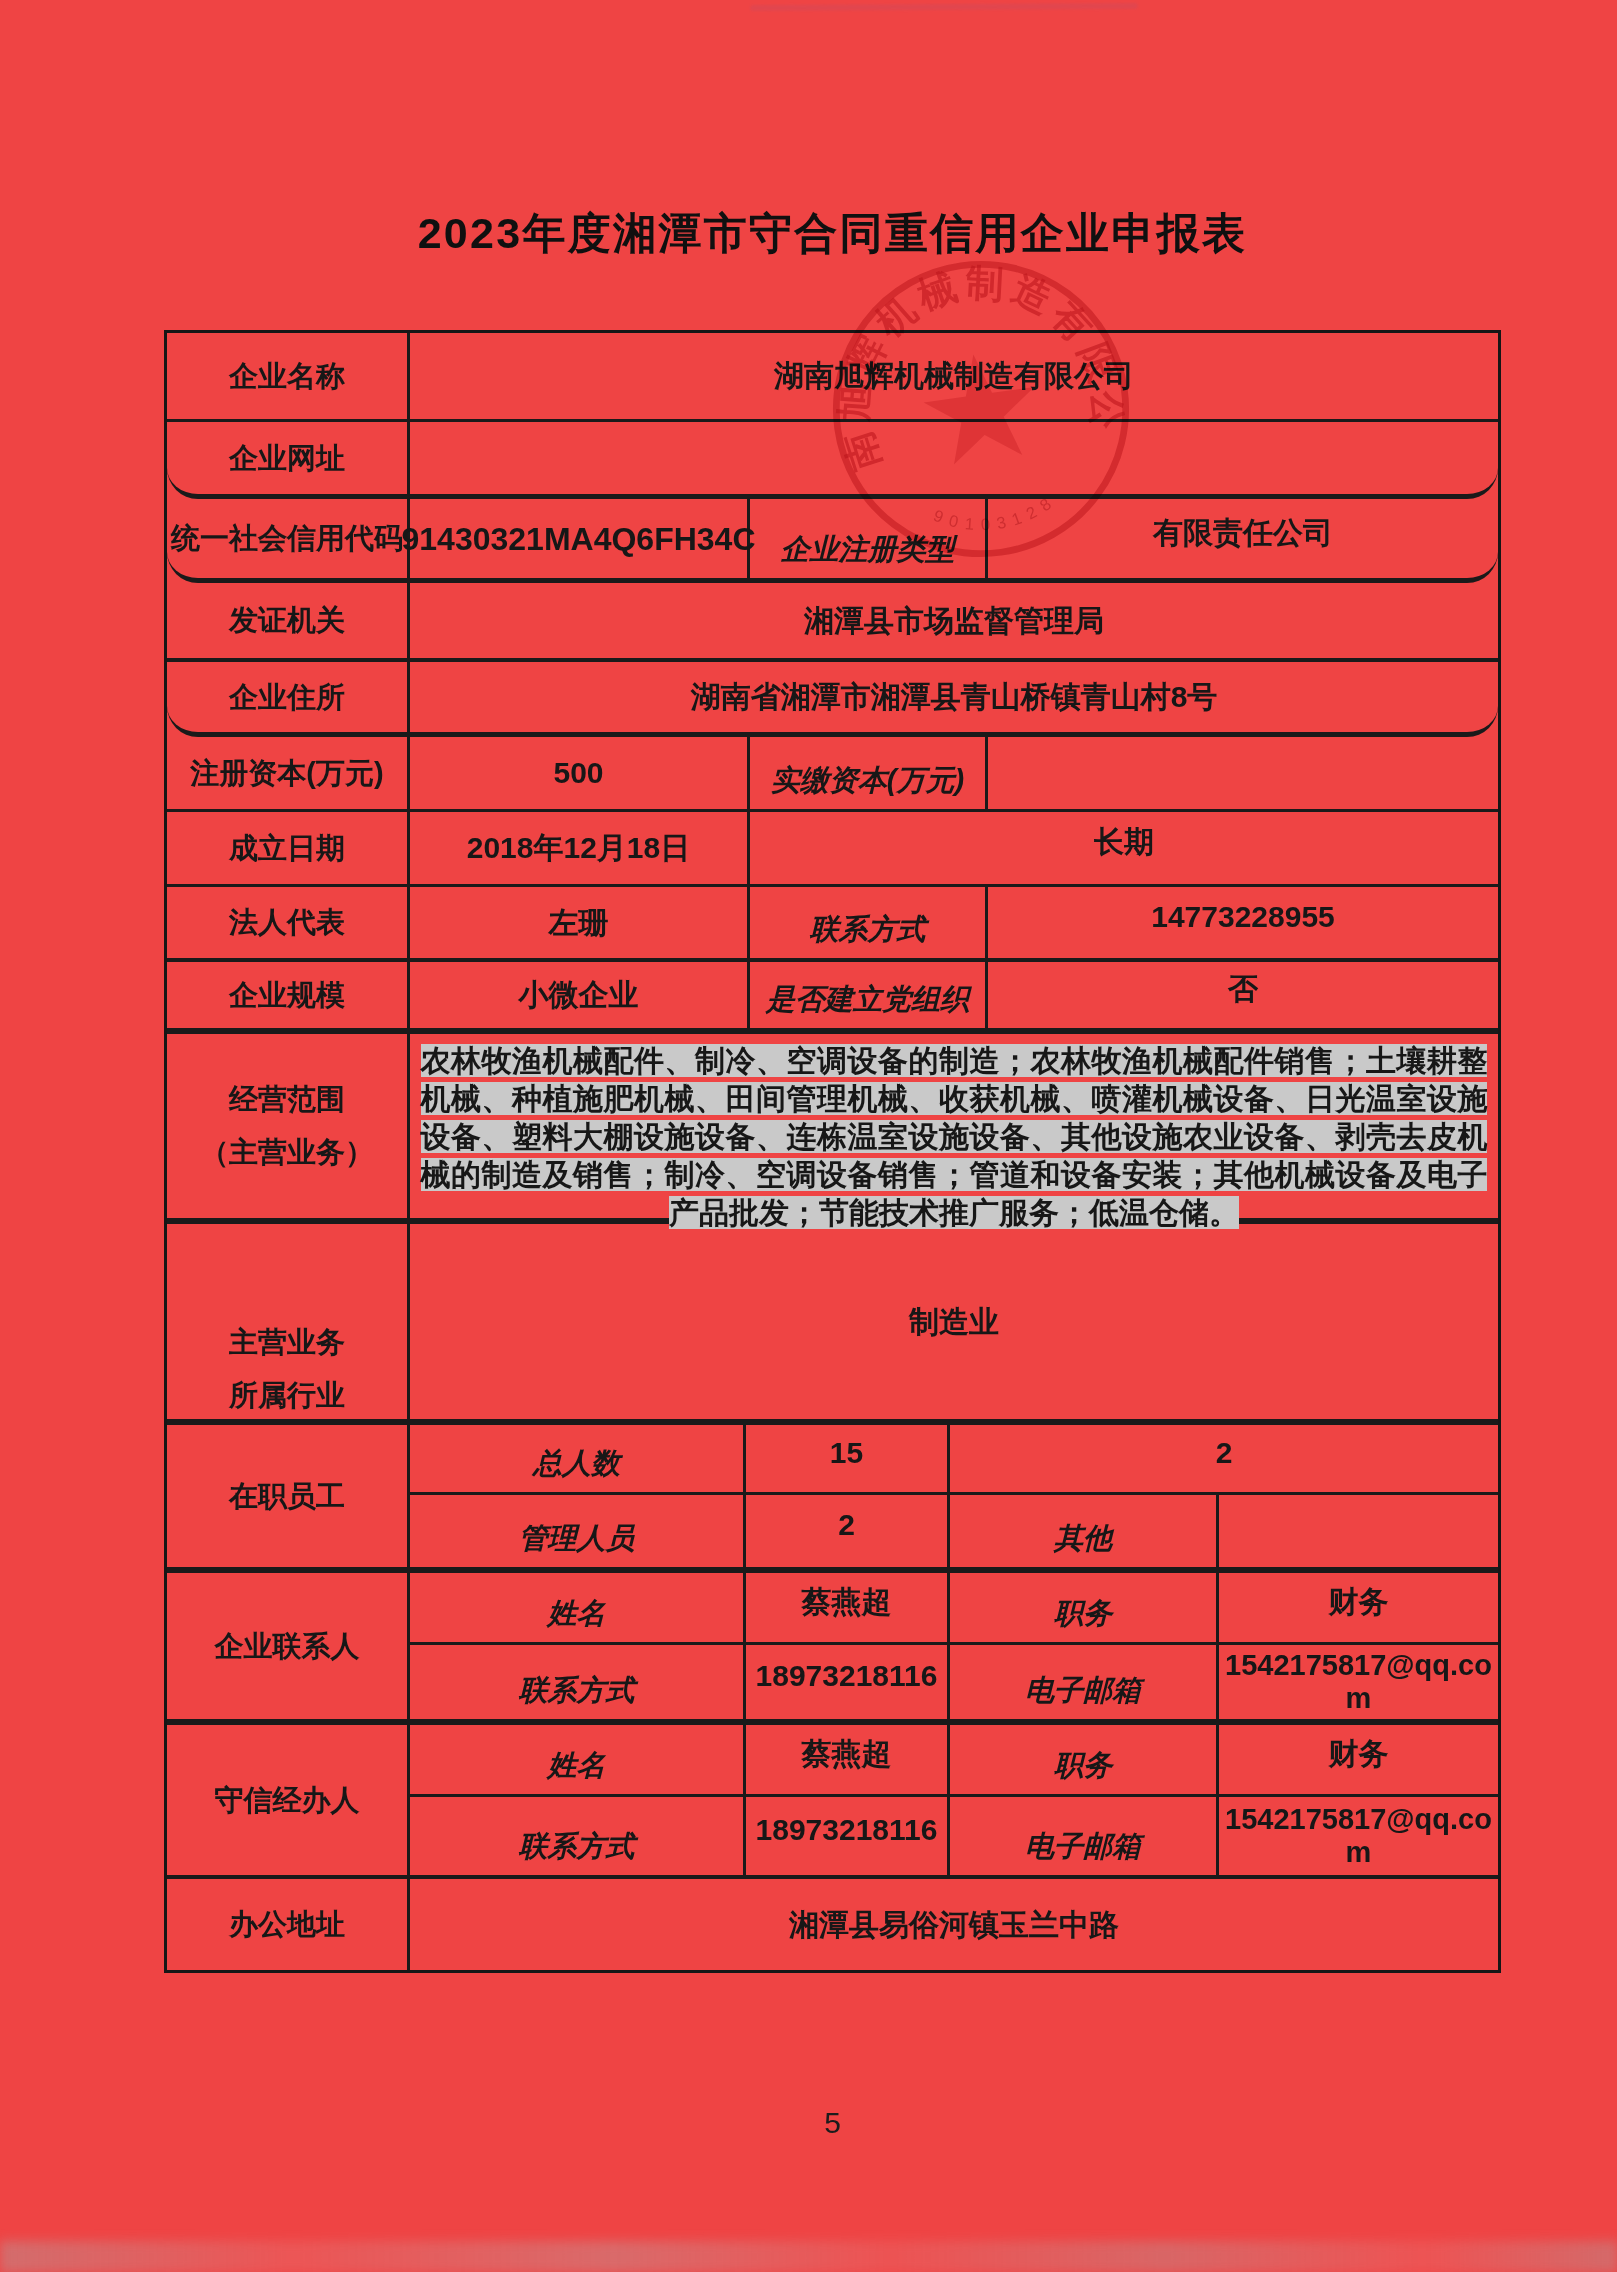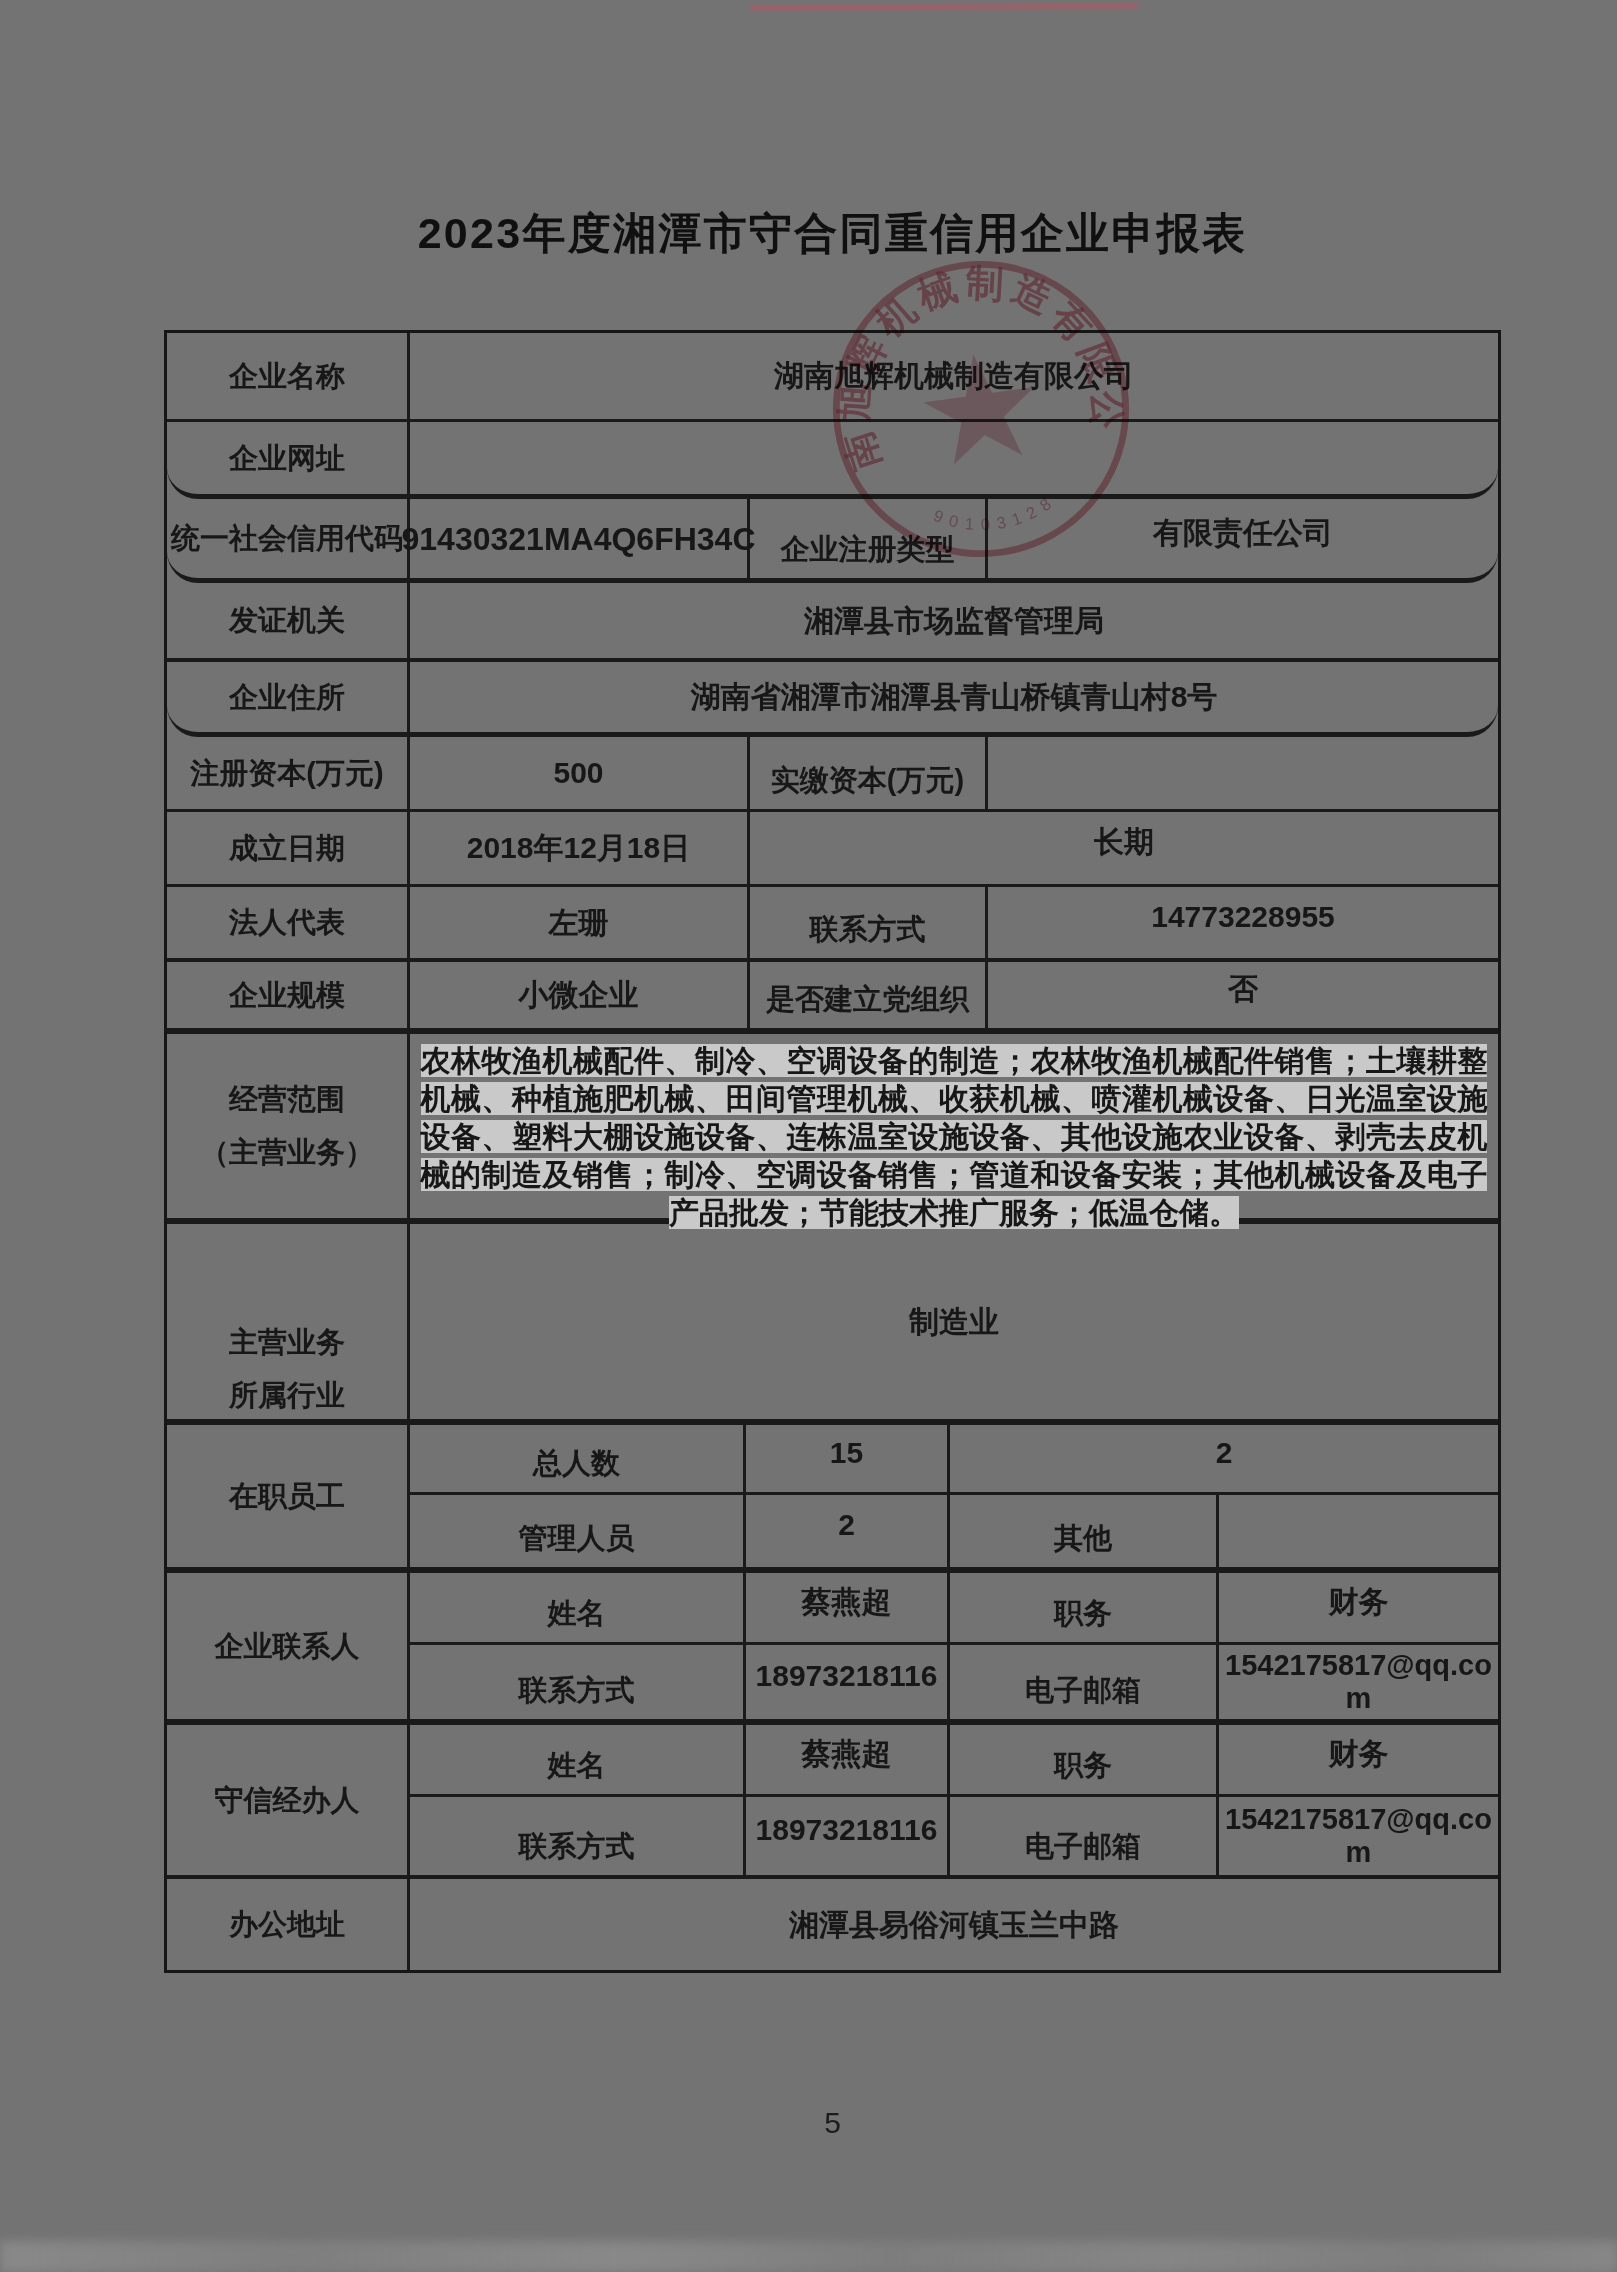--- a/index.html
+++ b/index.html
@@ -1,19 +1,19 @@
 <!DOCTYPE html>
 <html style="font-size:12px"><head>
 <meta charset="utf-8">
 <style>
   html,body{margin:0;padding:0;background:#e8e8e8;}
   .sheet{
     position:relative;
     width:1618px;height:2273px;
-    background:#737373;
+    background:#ef4444;
     overflow:hidden;
     font-family:"Liberation Sans","DejaVu Sans",sans-serif;
     color:#171717;
   }
   
   .streak{
     position:absolute;left:750px;top:3.8px;width:388px;height:6px;
     background:rgba(206,72,92,.40);border-radius:3px;
     filter:blur(1.1px);transform:rotate(-.3deg);
   }
@@ -59,21 +59,21 @@
   .cA{width:243px;flex:none;}
   .cB4{width:340px;flex:none;}
   .cC4{width:238px;flex:none;}
   .cD4{flex:1;text-align:center;}
   .cB5{width:336px;flex:none;}
   .cC5{width:204px;flex:none;}
   .cD5{width:269px;flex:none;}
   .cE5{flex:1;}
   .wide{flex:1;}
   
-  .low{align-items:flex-end;padding-bottom:10.6px;}
+  .low{align-items:flex-end;padding-bottom:10.6px;font-style:italic;}
   
   .high{align-items:center;padding-bottom:12px;}
   .code{font-size:32px;letter-spacing:0px;}
   .email{font-size:29px;word-break:break-all;line-height:1.15;padding:0 3px;}
   .stack{display:flex;flex-direction:column;gap:16.6px;}
   .stack.down{transform:translateY(47px);}
   
   .subwrap{flex:1;display:flex;flex-direction:column;}
   .subrow{display:flex;box-sizing:border-box;flex:none;border-bottom:3px solid #1a1a1a;}
   .subrow.lastsub{flex:1;border-bottom:none;}

